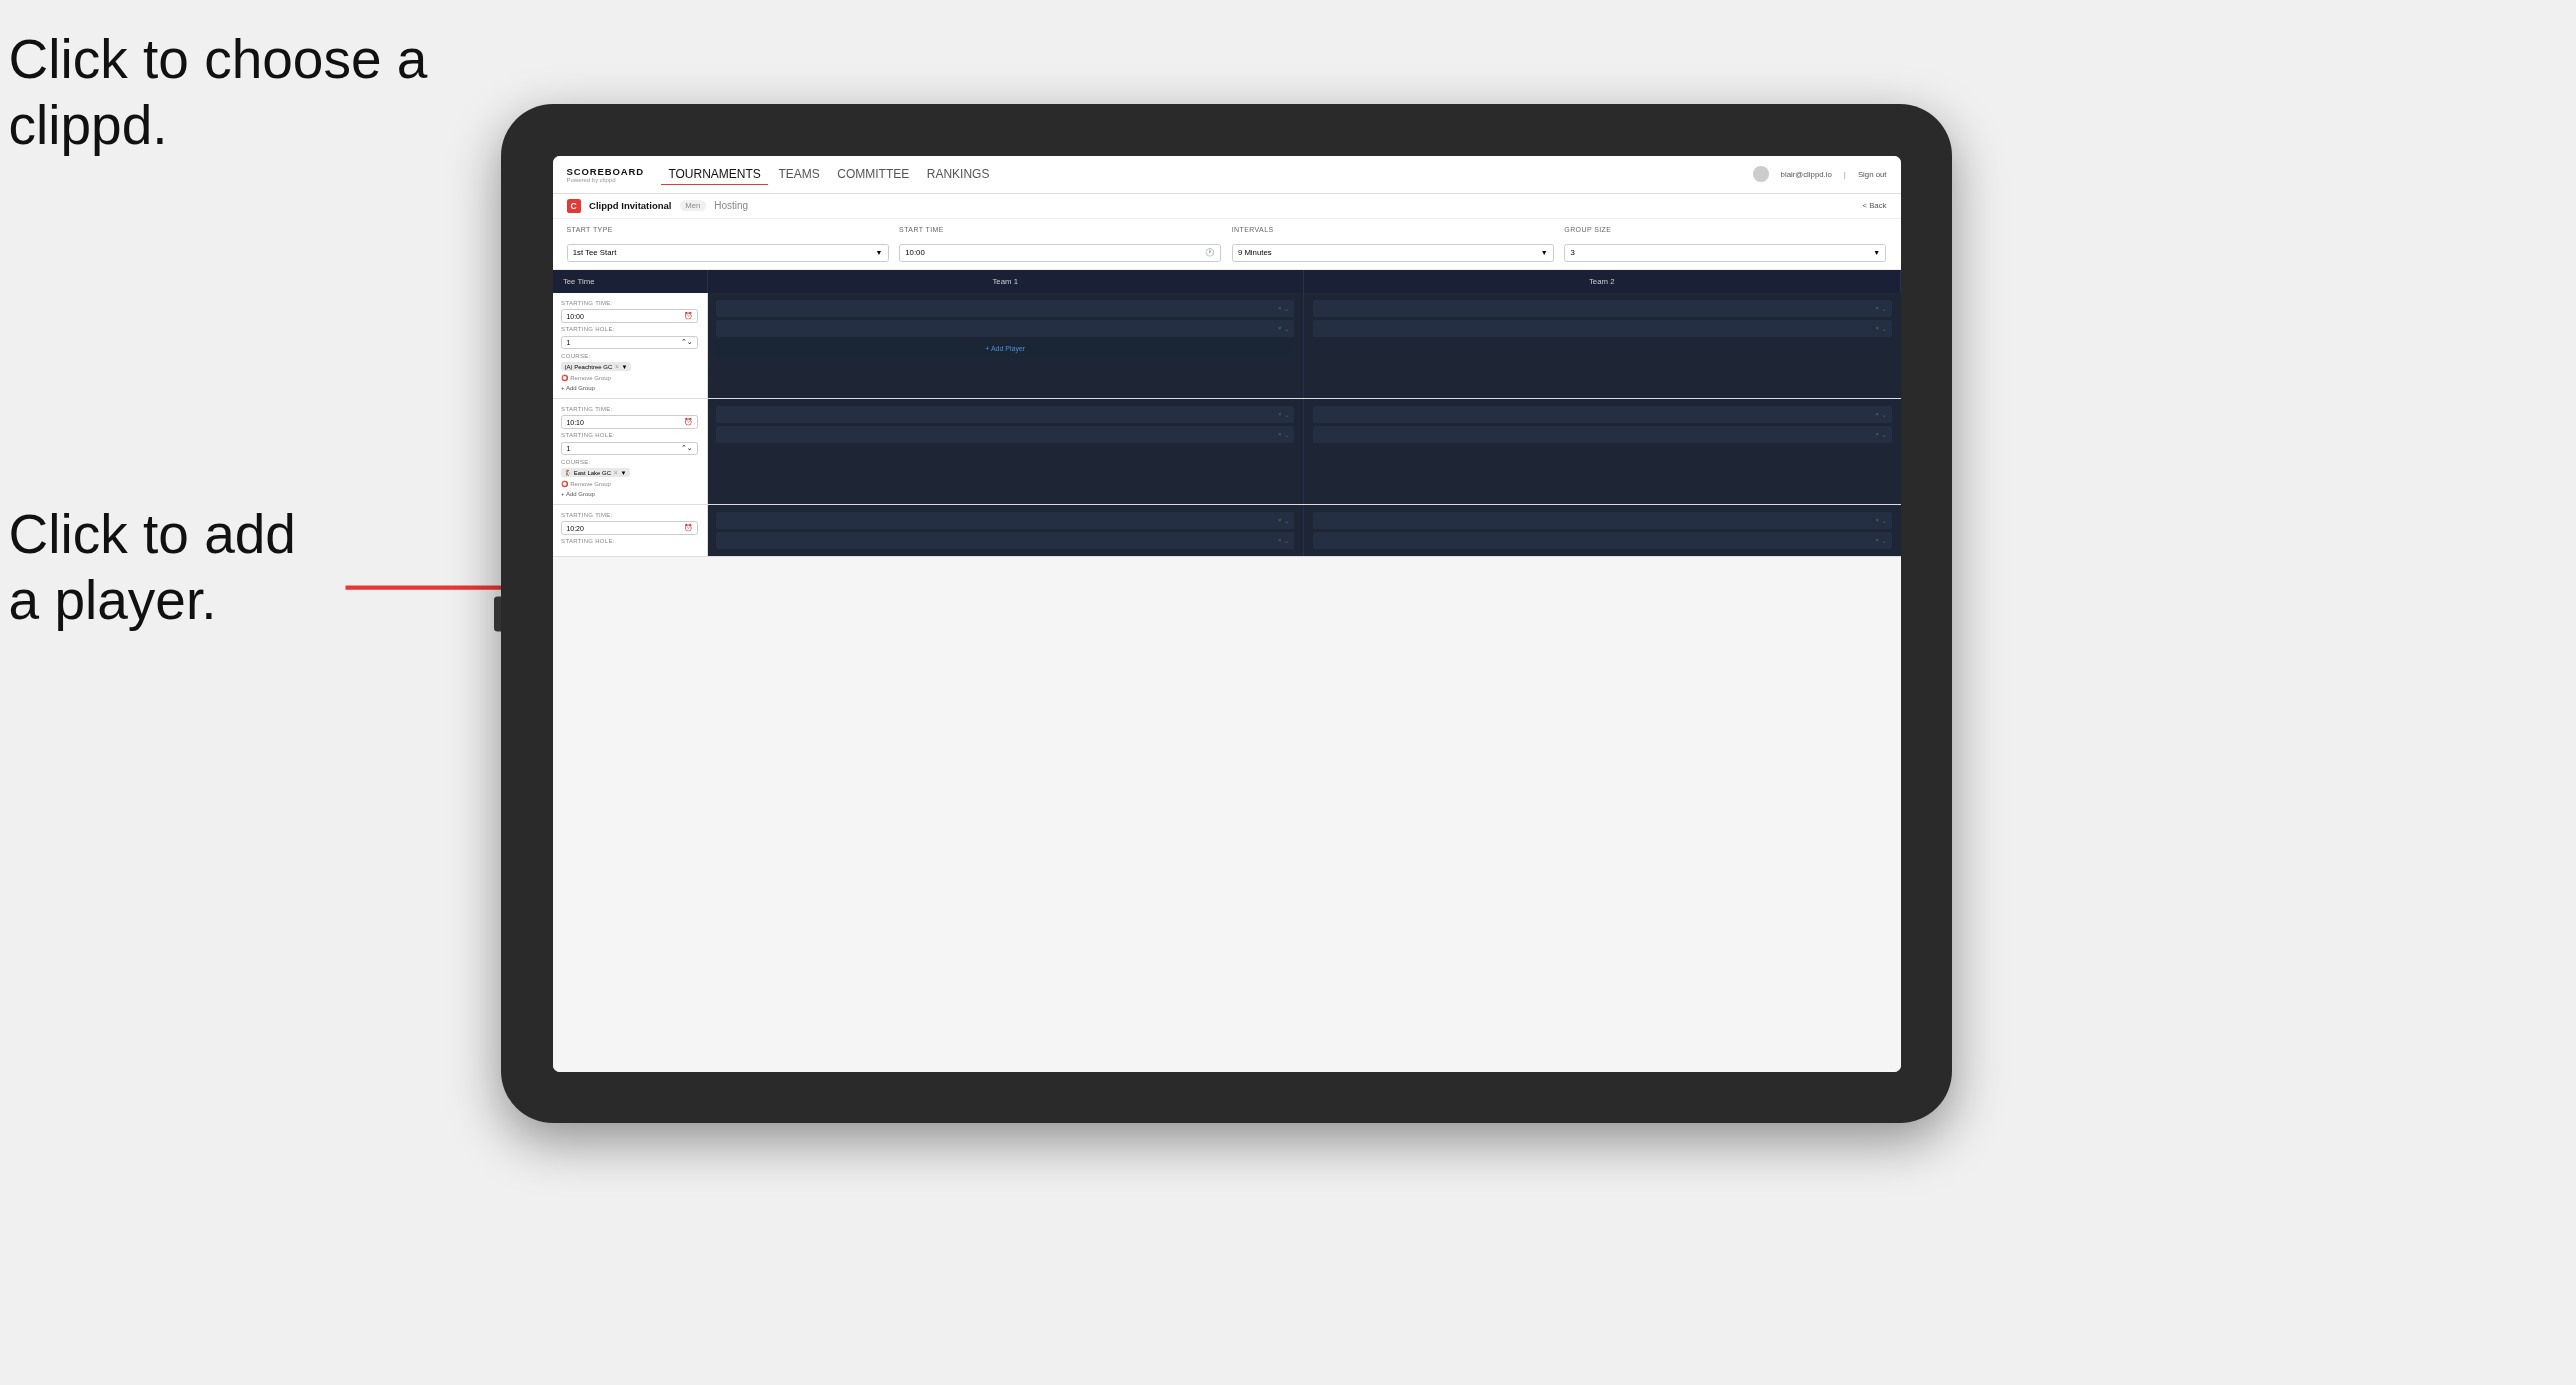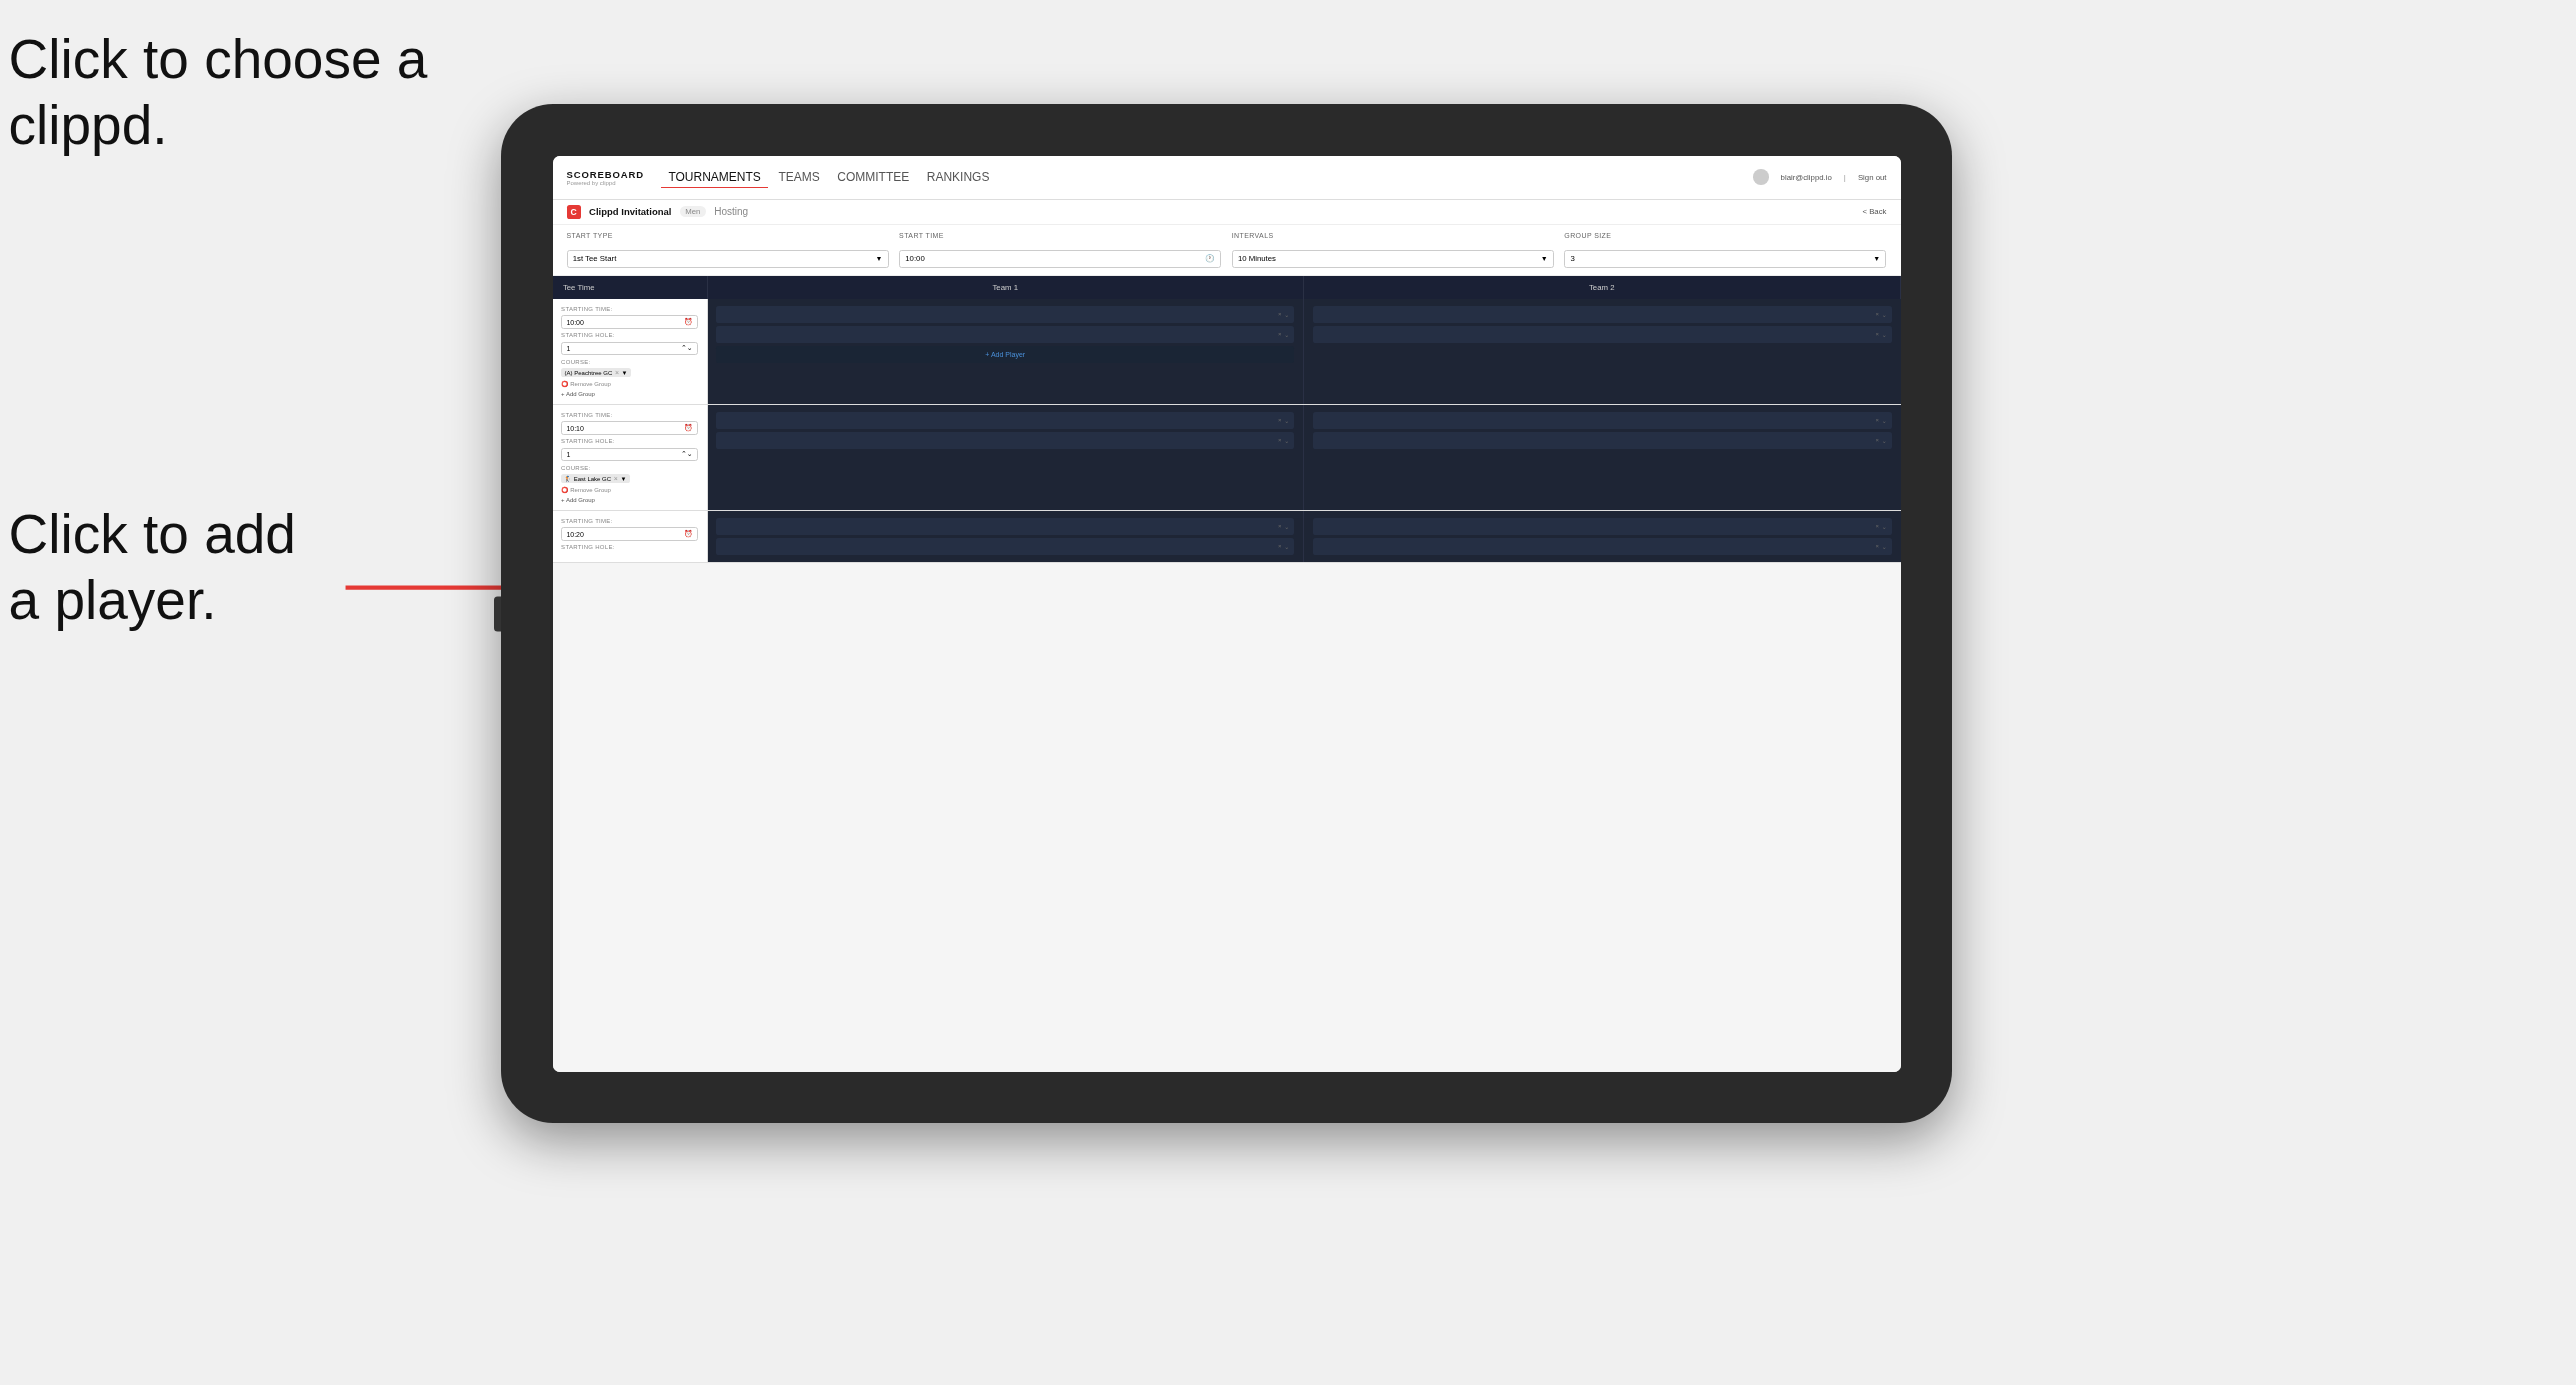--- a/index.html
+++ b/index.html
@@ -54,21 +54,21 @@
       flex-direction: column;
     }
 
     
     .top-nav {
       background: #fff;
       border-bottom: 0.9px solid #ddd;
       display: flex;
       align-items: center;
       padding: 0 14px;
-      height: 44px;
+      height: 38px;
       flex-shrink: 0;
     }
     .brand {
       display: flex;
       flex-direction: column;
       margin-right: 17.3px;
     }
     .brand-title {
       font-size: 9.5px;
       font-weight: 900;
@@ -399,21 +399,21 @@
       <div class="form-group">
         <span class="form-label">Start Time</span>
         <div class="form-select-inner">
           <span>10:00</span>
           <span style="font-size:7.8px;">🕐</span>
         </div>
       </div>
       <div class="form-group">
         <span class="form-label">Intervals</span>
         <div class="form-select-inner">
-          <span>10 Minutes</span>
+          <span>9 Minutes</span>
           <span style="font-size:7px;">▼</span>
         </div>
       </div>
       <div class="form-group">
         <span class="form-label">Group Size</span>
         <div class="form-select-inner">
           <span>3</span>
           <span style="font-size:7px;">▼</span>
         </div>
       </div>

